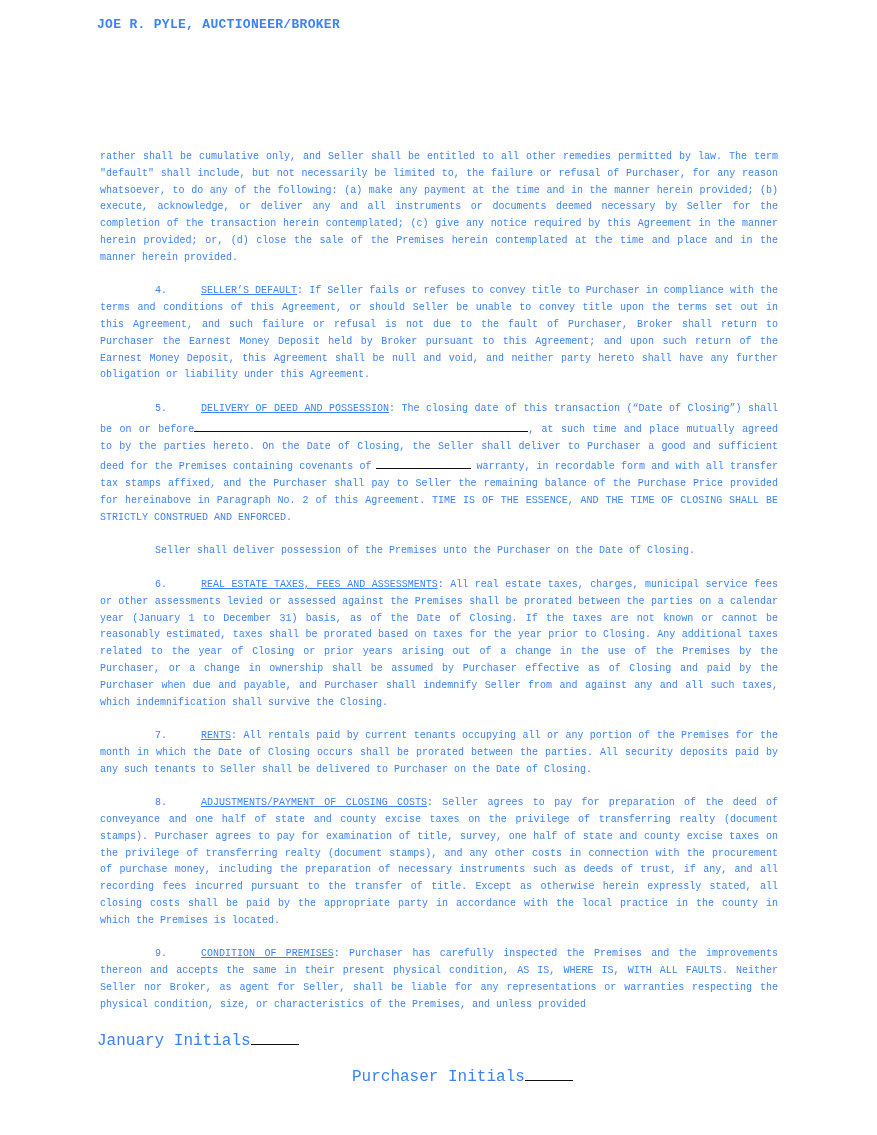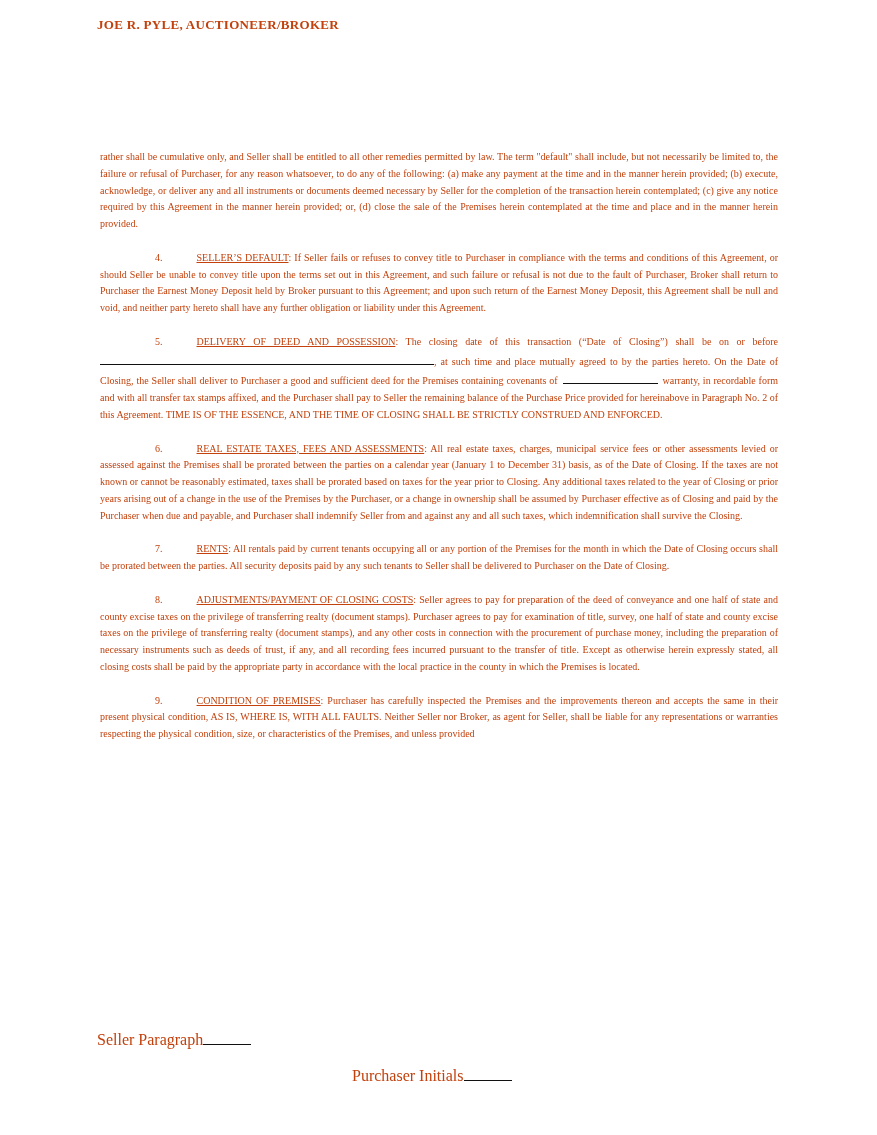--- a/index.html
+++ b/index.html
@@ -5,22 +5,22 @@
   html, body {
     margin: 0;
     padding: 0;
     background: #ffffff;
   }
   .page {
     position: relative;
     width: 877px;
     height: 1135px;
     background: #ffffff;
-    font-family: Liberation Serif, serif;
-    color: #c2410c;
+    font-family: Liberation Mono, monospace;
+    color: #3b82f6;
     overflow: hidden;
   }
   .doc-header {
     position: absolute;
     top: 17px;
     left: 97px;
     font-size: 13px;
     font-weight: bold;
     letter-spacing: 0.3px;
     white-space: nowrap;
@@ -90,29 +90,30 @@
   <div class="doc-header">JOE R. PYLE, AUCTIONEER/BROKER</div>
 
   <div class="doc-body">
 
     <p><span>rather shall be cumulative only, and Seller shall be entitled to all other remedies permitted by law. The term "default" shall include, but not necessarily be limited to, the failure or refusal of Purchaser, for any reason whatsoever, to do any of the following: (a) make any payment at the time and in the manner herein provided; (b) execute, acknowledge, or deliver any and all instruments or documents deemed necessary by Seller for the completion of the transaction herein contemplated; (c) give any notice required by this Agreement in the manner herein provided; or, (d) close the sale of the Premises herein contemplated at the time and place and in the manner herein provided.</span></p>
 
     <p class="numbered"><span class="para-number">4.</span><span class="tab"></span><span class="para-heading">SELLER’S DEFAULT</span><span>:  If Seller fails or refuses to convey title to Purchaser in compliance with the terms and conditions of this Agreement, or should Seller be unable to convey title upon the terms set out in this Agreement, and such failure or refusal is not due to the fault of Purchaser, Broker shall return to Purchaser the Earnest Money Deposit held by Broker pursuant to this Agreement; and upon such return of the Earnest Money Deposit, this Agreement shall be null and void, and neither party hereto shall have any further obligation or liability under this Agreement.</span></p>
 
     <p class="numbered"><span class="para-number">5.</span><span class="tab"></span><span class="para-heading">DELIVERY OF DEED AND POSSESSION</span><span>: The closing date of this transaction (“Date of Closing”) shall be on or before</span><span class="blank blank-long"></span><span>, at such time and place mutually agreed to by the parties hereto. On the Date of Closing, the Seller shall deliver to Purchaser a good and sufficient deed for the Premises containing covenants of</span><span class="blank blank-short"></span><span>warranty, in recordable form and with all transfer tax stamps affixed, and the Purchaser shall pay to Seller the remaining balance of the Purchase Price provided for hereinabove in Paragraph No. 2 of this Agreement. TIME IS OF THE ESSENCE, AND THE TIME OF CLOSING SHALL BE STRICTLY CONSTRUED AND ENFORCED.</span></p>
 
+    <p class="indented"><span>Seller shall deliver possession of the Premises unto the Purchaser on the Date of Closing.</span></p>
 
     <p class="numbered"><span class="para-number">6.</span><span class="tab"></span><span class="para-heading">REAL ESTATE TAXES, FEES AND ASSESSMENTS</span><span>: All real estate taxes, charges, municipal service fees or other assessments levied or assessed against the Premises shall be prorated between the parties on a calendar year (January 1 to December 31) basis, as of the Date of Closing. If the taxes are not known or cannot be reasonably estimated, taxes shall be prorated based on taxes for the year prior to Closing. Any additional taxes related to the year of Closing or prior years arising out of a change in the use of the Premises by the Purchaser, or a change in ownership shall be assumed by Purchaser effective as of Closing and paid by the Purchaser when due and payable, and Purchaser shall indemnify Seller from and against any and all such taxes, which indemnification shall survive the Closing.</span></p>
 
     <p class="numbered"><span class="para-number">7.</span><span class="tab"></span><span class="para-heading">RENTS</span><span>: All rentals paid by current tenants occupying all or any portion of the Premises for the month in which the Date of Closing occurs shall be prorated between the parties. All security deposits paid by any such tenants to Seller shall be delivered to Purchaser on the Date of Closing.</span></p>
 
     <p class="numbered"><span class="para-number">8.</span><span class="tab"></span><span class="para-heading">ADJUSTMENTS/PAYMENT OF CLOSING COSTS</span><span>:  Seller agrees to pay for preparation of the deed of conveyance and one half of state and county excise taxes on the privilege of transferring realty (document stamps). Purchaser agrees to pay for examination of title, survey, one half of state and county excise taxes on the privilege of transferring realty (document stamps), and any other costs in connection with the procurement of purchase money, including the preparation of necessary instruments such as deeds of trust, if any, and all recording fees incurred pursuant to the transfer of title. Except as otherwise herein expressly stated, all closing costs shall be paid by the appropriate party in accordance with the local practice in the county in which the Premises is located.</span></p>
 
     <p class="numbered"><span class="para-number">9.</span><span class="tab"></span><span class="para-heading">CONDITION OF PREMISES</span><span>: Purchaser has carefully inspected the Premises and the improvements thereon and accepts the same in their present physical condition, AS IS, WHERE IS, WITH ALL FAULTS. Neither Seller nor Broker, as agent for Seller, shall be liable for any representations or warranties respecting the physical condition, size, or characteristics of the Premises, and unless provided</span></p>
 
   </div>
 
   <div class="doc-footer">
-    <span class="footer-seller"><span>Seller Paragraph</span><span class="blank blank-initials"></span></span>
+    <span class="footer-seller"><span>January Initials</span><span class="blank blank-initials"></span></span>
     <span class="footer-purchaser"><span>Purchaser Initials</span><span class="blank blank-initials"></span></span>
   </div>
 
 </div>
 
 </body></html>

